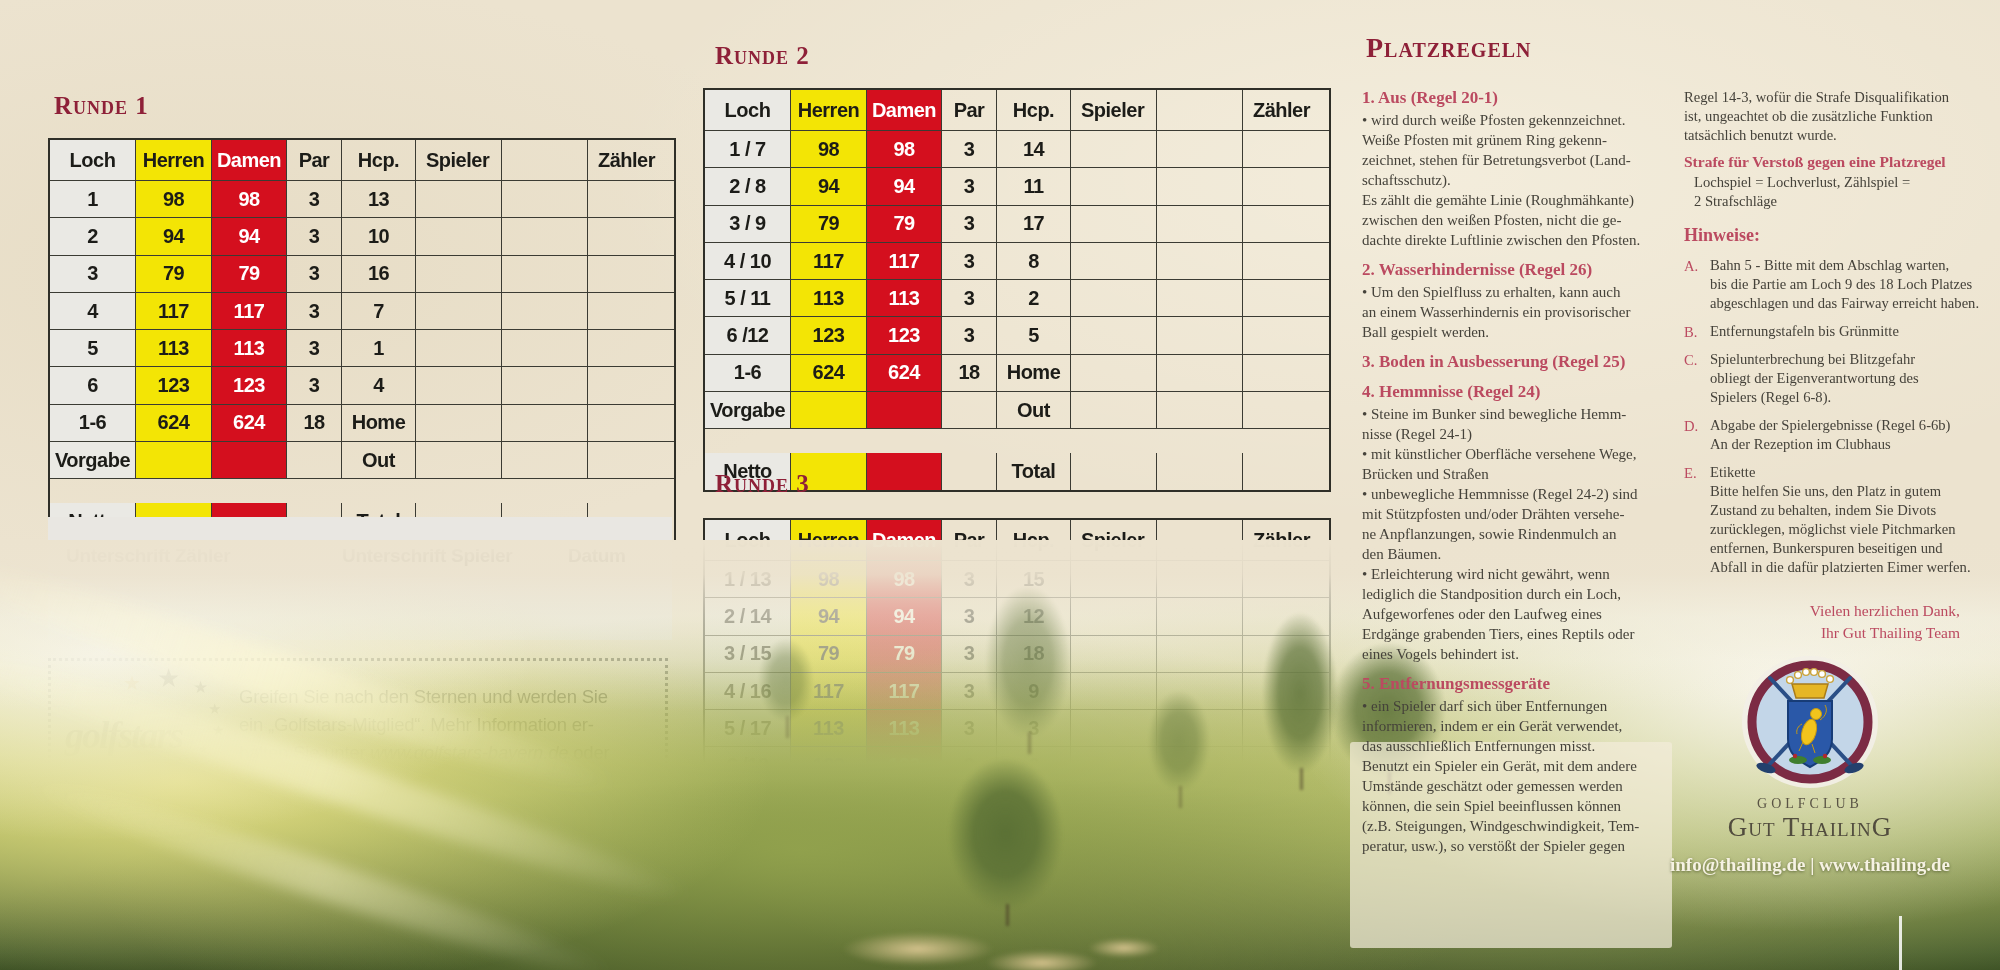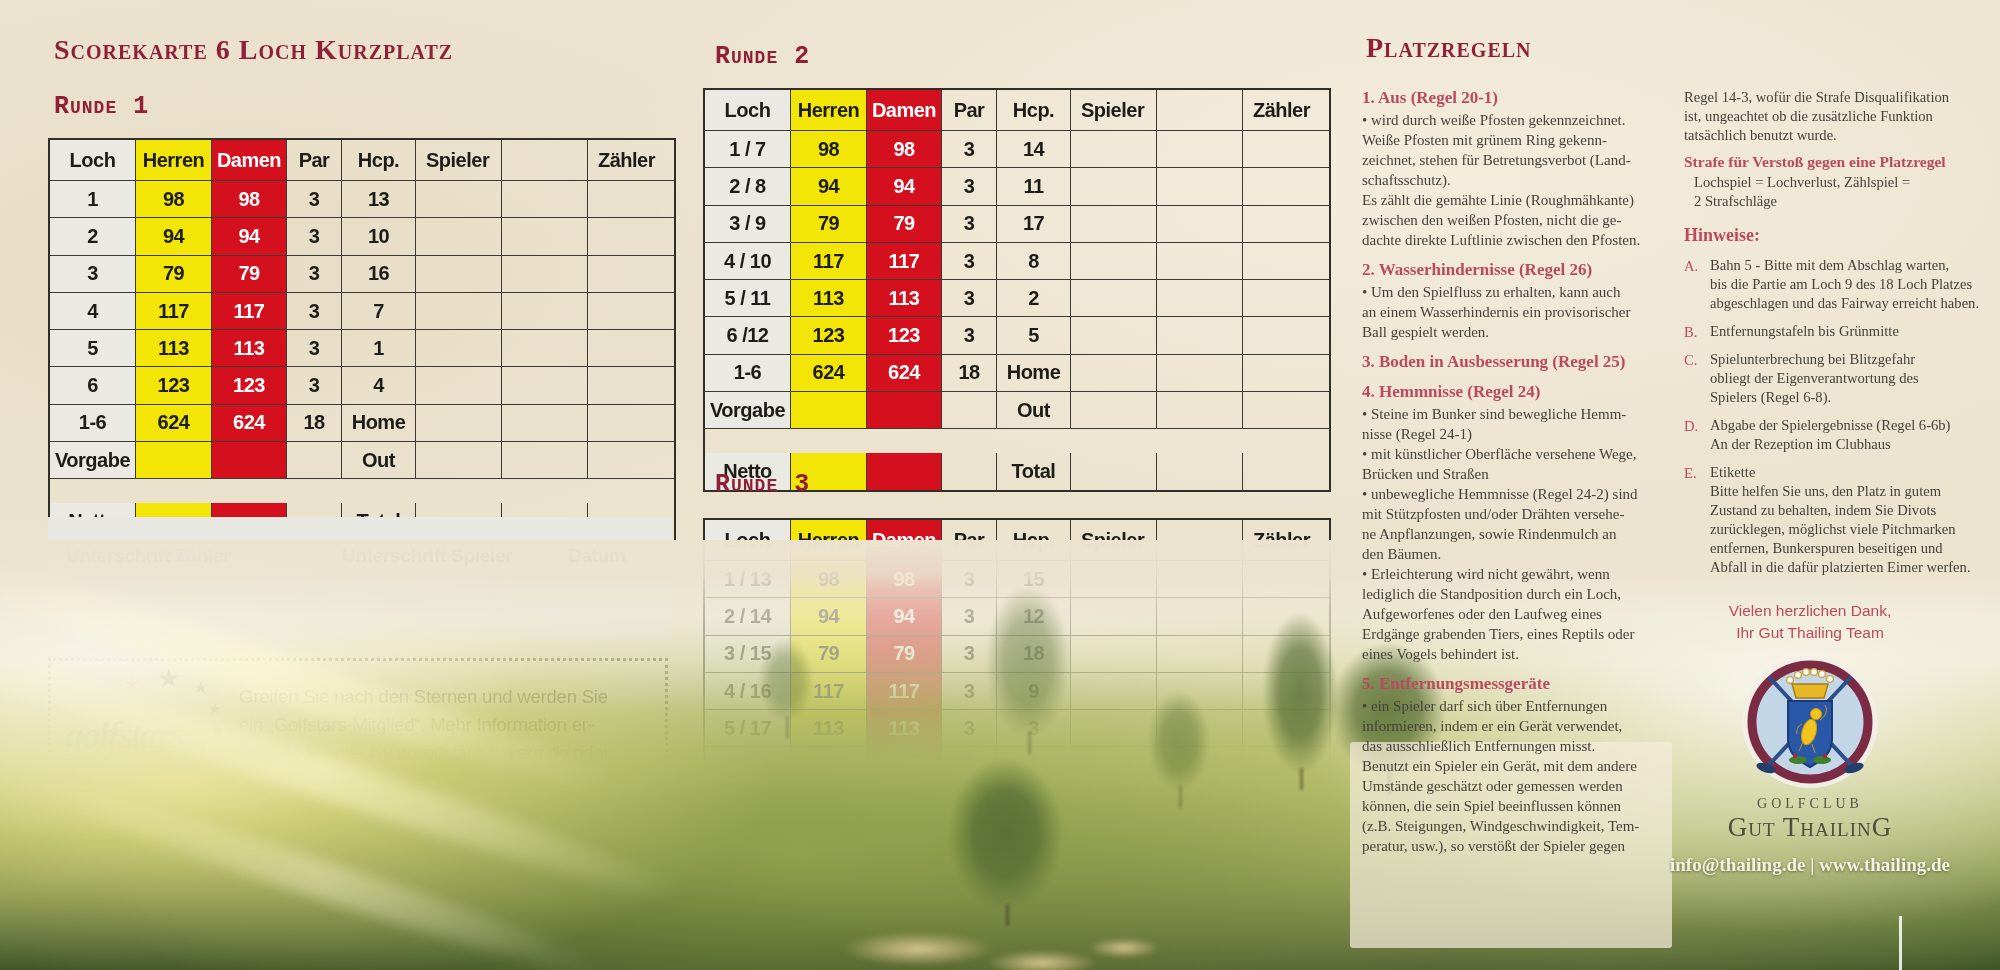--- a/index.html
+++ b/index.html
@@ -37,21 +37,21 @@
   .bunker{position:absolute;border-radius:50%;filter:blur(2px);
     background:radial-gradient(closest-side, rgba(219,199,146,.95), rgba(219,199,146,0));}
   .bunker.b1{left:842px;top:392px;width:152px;height:34px;}
   .bunker.b2{left:986px;top:410px;width:112px;height:26px;}
   .bunker.b3{left:1088px;top:398px;width:72px;height:20px;}
   .flagpole{position:absolute;left:1899px;top:376px;width:3px;height:56px;background:rgba(255,255,255,.85);}
   
   .panel{position:absolute;z-index:2;}
   .h-main{font-family:"Liberation Serif",serif;font-variant:small-caps;font-weight:700;
     font-size:28px;letter-spacing:1px;color:#8e2038;white-space:nowrap;}
-  .h-round{font-family:Liberation Mono, monospace;font-variant:small-caps;font-weight:700;
+  .h-round{font-family:Liberation Serif, serif;font-variant:small-caps;font-weight:700;
     font-size:25px;letter-spacing:1px;color:#8e2038;white-space:nowrap;}
   
   .stable{position:absolute;width:624px;border:2px solid #2f2f28;background:transparent;}
   .trow{display:grid;grid-template-columns:86px 76px 75px 55px 74px 86px 86px 86px;height:36.3px;
     border-bottom:1px solid #3b3b33;}
   .trow:last-child{border-bottom:none;margin-top:24px;}
   .trow.thead{height:40px;}
   .tcell{display:flex;align-items:center;justify-content:center;
     border-right:1px solid #3b3b33;font-family:"Liberation Sans",sans-serif;
     font-weight:700;font-size:20px;letter-spacing:-0.5px;color:#1c1c18;overflow:hidden;}
@@ -93,21 +93,21 @@
   .sec-b{font-size:15px;line-height:20px;white-space:pre-line;}
   .col2-b{font-size:14.6px;line-height:19px;white-space:pre-line;}
   .strafe-h{font-weight:700;font-size:15.5px;color:#bb4a60;margin:8px 0 2px 0;}
   .hinweise-h{font-weight:700;font-size:18px;color:#bb4a60;margin:14px 0 10px 0;}
   .hint{position:relative;padding-left:26px;margin-bottom:9px;}
   .hint-letter{position:absolute;left:0;top:0;color:#bb4a60;font-size:14.6px;line-height:21px;}
   .rules-overlay{position:absolute;left:1350px;top:742px;width:322px;height:206px;
     background:rgba(242,235,218,.72);border-radius:3px;z-index:2;}
   
   .brand{position:absolute;left:1660px;top:600px;width:300px;text-align:center;z-index:3;}
-  .thanks{font-family:Liberation Sans, sans-serif;font-size:15.5px;line-height:22px;color:#bb4a60;white-space:pre-line;}
+  .thanks{font-family:Liberation Serif, serif;font-size:15.5px;line-height:22px;color:#bb4a60;white-space:pre-line;text-align:right;}
   .crest{margin:10px auto 6px auto;display:block;}
   .brand-golfclub{font-family:"Liberation Serif",serif;font-size:14px;letter-spacing:4px;
     color:#5a5445;text-transform:uppercase;margin-top:2px;}
   .brand-name{font-family:"Liberation Serif",serif;font-variant:small-caps;font-size:27px;
     letter-spacing:1px;color:#514c3e;line-height:30px;}
   .brand-contact{font-family:"Liberation Serif",serif;font-weight:700;font-size:19px;color:#f6f2e3;
     margin-top:12px;text-shadow:0 1px 3px rgba(45,55,18,.6);white-space:nowrap;}
 </style>
 </head>
 <body>
@@ -123,23 +123,20 @@
     <div class="tree tE"></div>
     <div class="tree tB"></div>
     <div class="tree tC"></div>
     <div class="tree tA"></div>
     <div class="bunker b1"></div>
     <div class="bunker b2"></div>
     <div class="bunker b3"></div>
     <div class="flagpole"></div>
   </div>
 
-  <div class="panel" style="left:54px;top:34px;">
-    <div class="h-main">Scorekarte 6 Loch Kurzplatz</div>
-  </div>
   <div class="panel" style="left:54px;top:92px;text-align:right;">
     <div class="h-round">Runde 1</div>
   </div>
   <div class="stable" style="left:48px;top:138px;">
       <div class="trow thead">
         <div class="tcell c-loch">Loch</div>
         <div class="tcell c-herren">Herren</div>
         <div class="tcell c-damen">Damen</div>
         <div class="tcell c-par">Par</div>
         <div class="tcell c-hcp">Hcp.</div>

